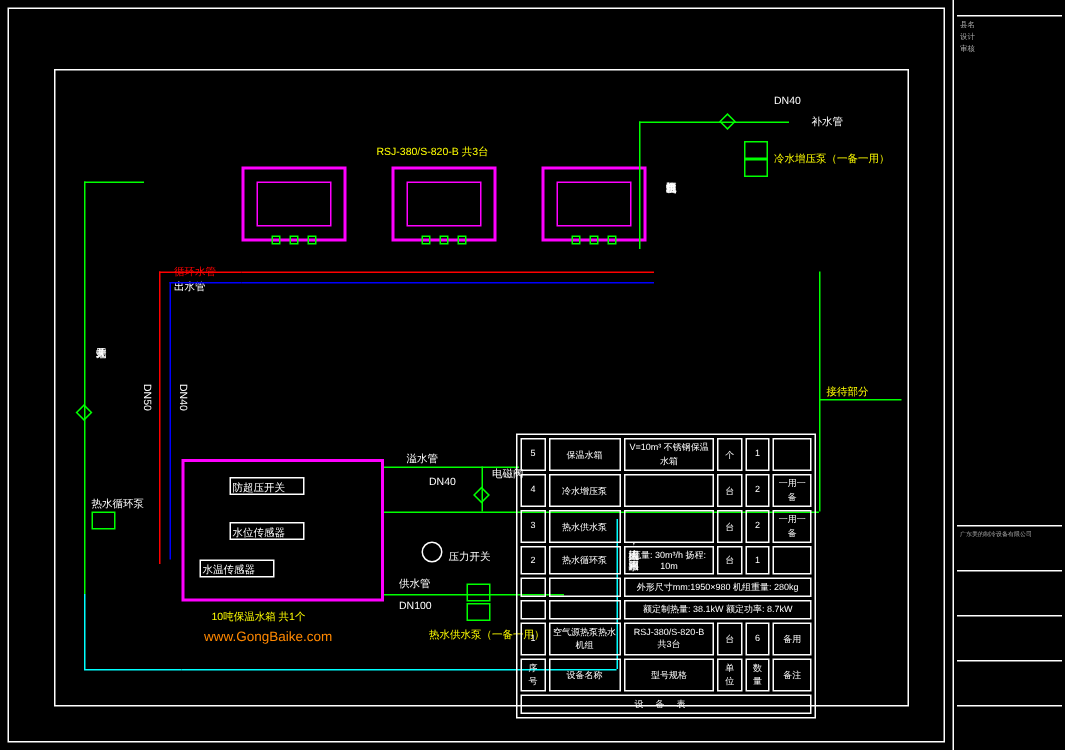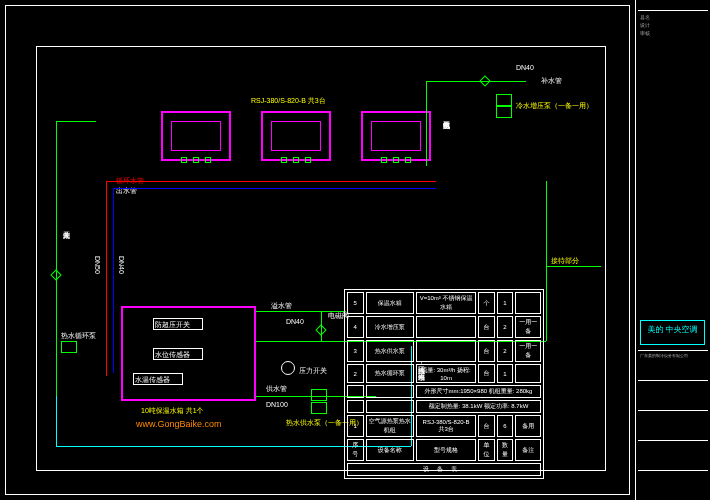--- a/index.html
+++ b/index.html
@@ -187,22 +187,18 @@
           <td colspan="6" style="letter-spacing:8px">设备表</td>
         </tr>
   </tbody>
     </table>
 </div>
 
 <div class="title-block">
   <div class="tb-section" style="top:10px">
     <div style="font-size:5px;line-height:8px">县名<br>设计<br>审核</div>
   </div>
-  <div class="tb-logo">
-    <div class="tb-logo-text">美的
-中央空调</div>
-  </div>
   <div class="tb-section" style="top:350px;font-size:4px">广东美的制冷设备有限公司</div>
   <div class="tb-section" style="top:380px"></div>
   <div class="tb-section" style="top:410px"></div>
   <div class="tb-section" style="top:440px"></div>
   <div class="tb-section" style="top:470px"></div>
 </div>
 
 </body></html>

